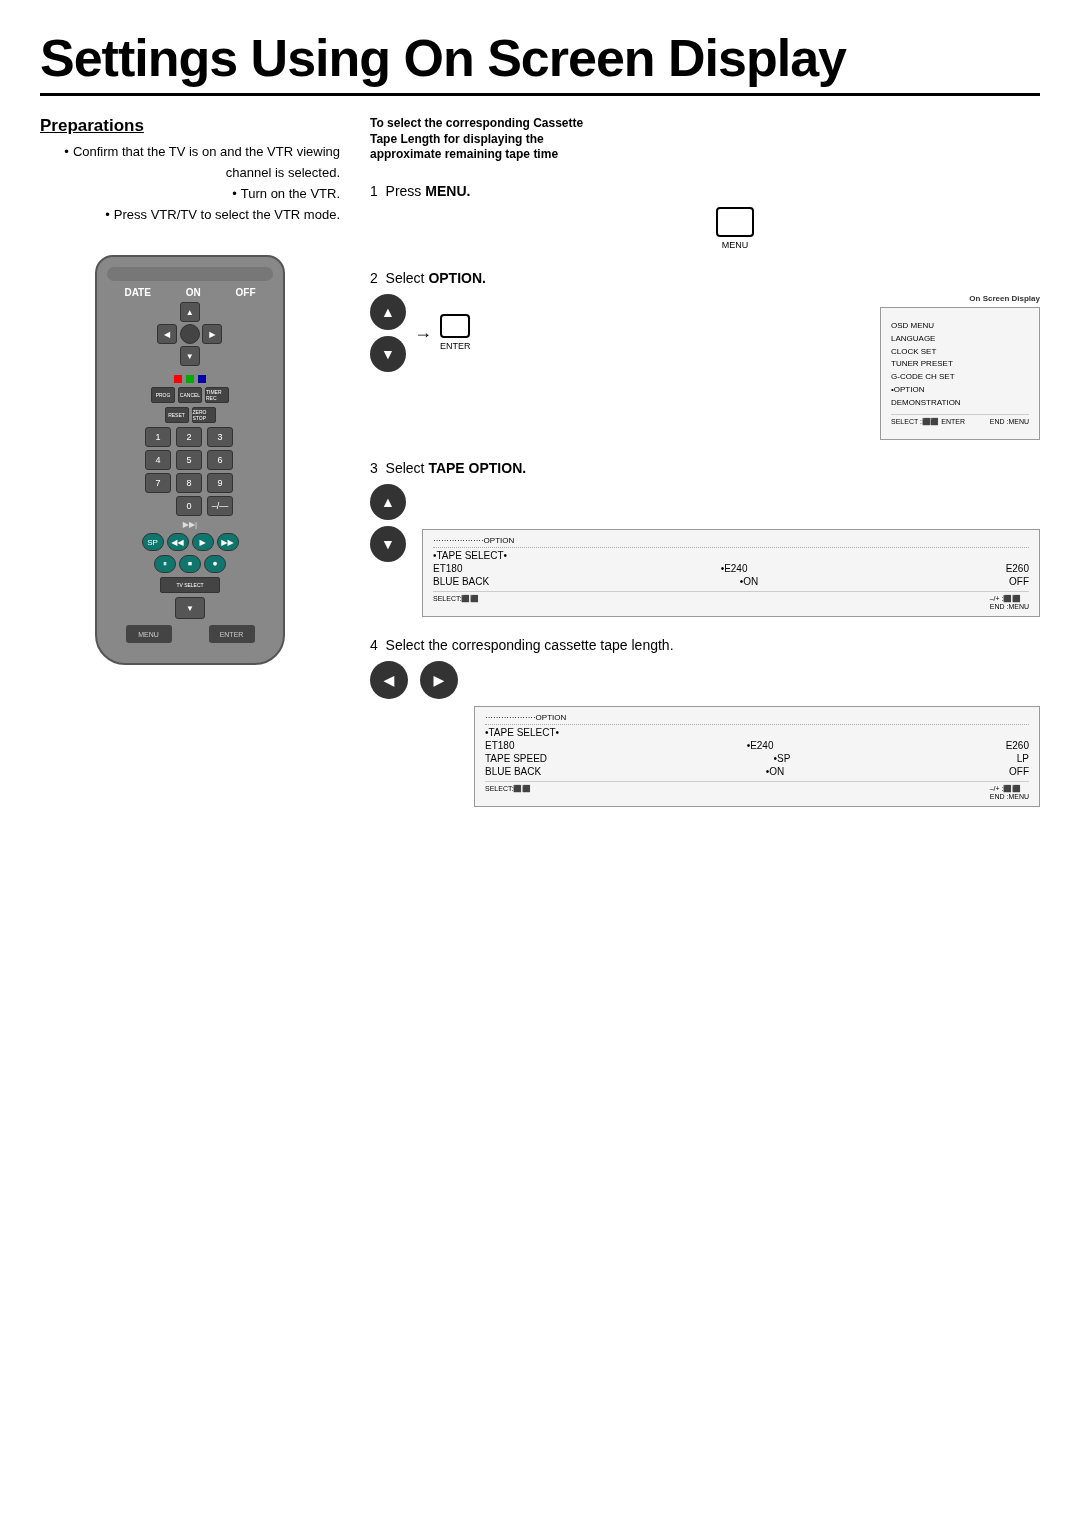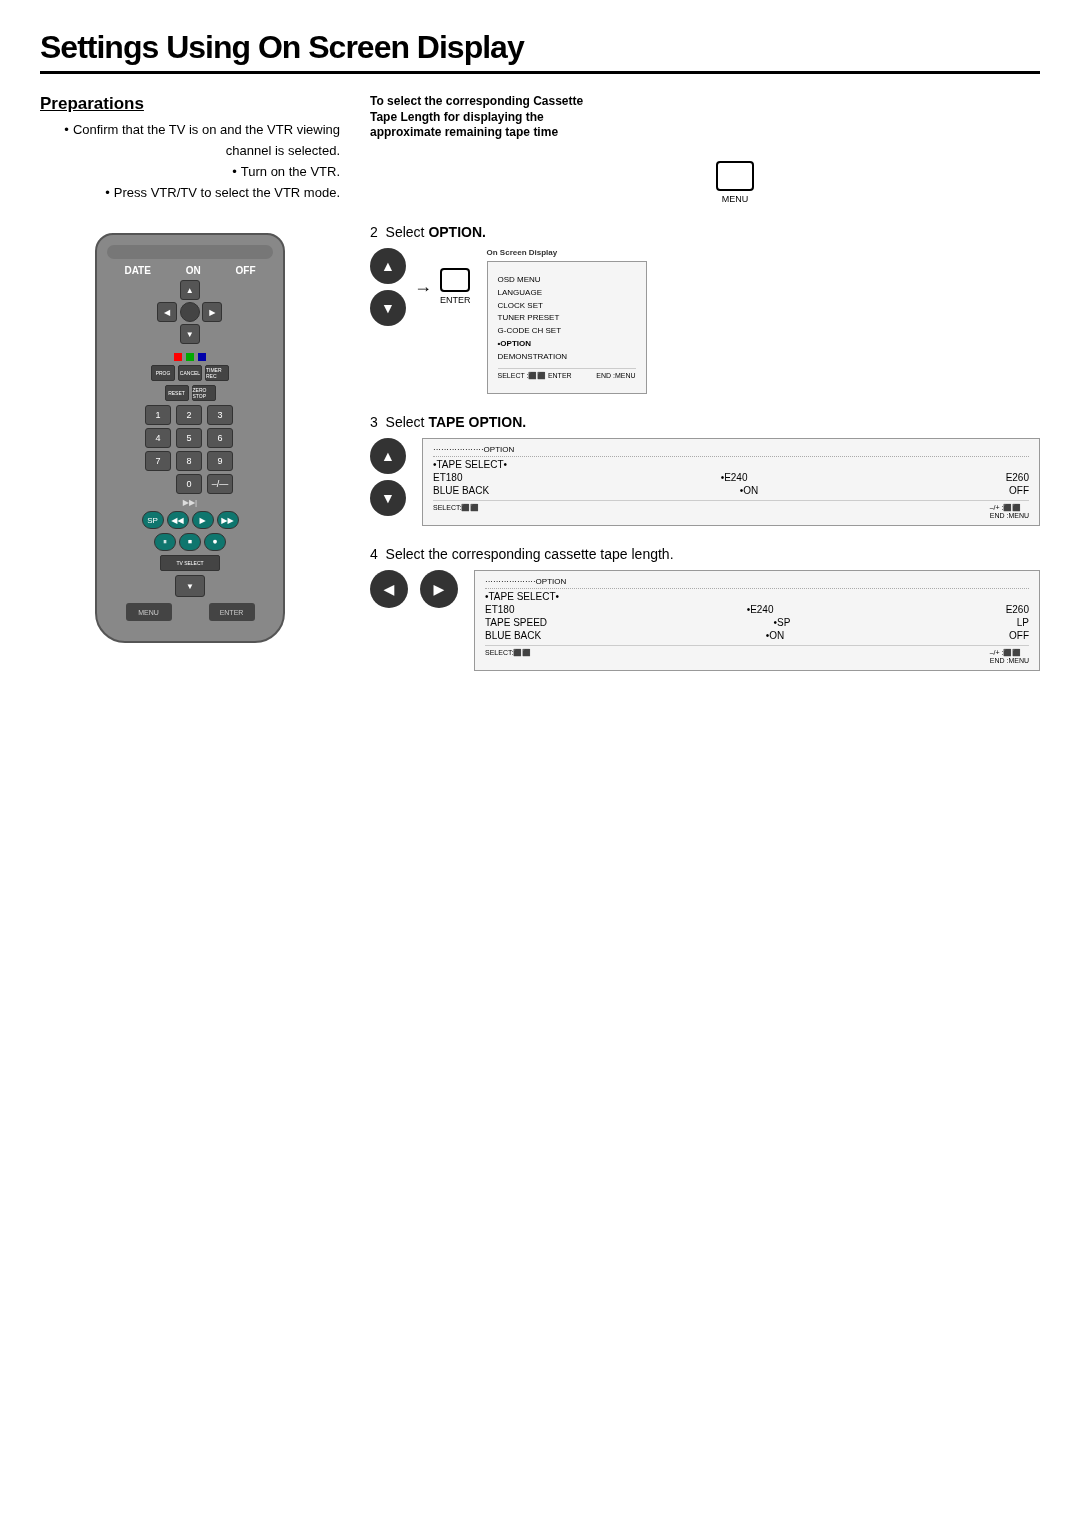--- a/index.html
+++ b/index.html
@@ -7,21 +7,21 @@
       background: #fff;
       font-family: Arial, Helvetica, sans-serif;
       width: 1080px;
       min-height: 1526px;
       color: #000;
       padding: 30px 40px;
     }
 
     
     .page-title {
-      font-size: 32px;
+      font-size: 52px;
       font-weight: 900;
       letter-spacing: -1px;
       margin-bottom: 6px;
       line-height: 1.1;
     }
     .title-underline {
       border-bottom: 3px solid #000;
       margin-bottom: 20px;
     }
 
@@ -264,36 +264,37 @@
       font-weight: bold;
       text-align: right;
       margin-bottom: 4px;
       color: #333;
     }
     .osd-menu-items {
       font-size: 8px;
       line-height: 1.6;
     }
     .osd-selected {
-      font-weight: bold;
+      font-weight: normal;
     }
     .osd-footer {
       font-size: 7px;
       margin-top: 4px;
       display: flex;
       justify-content: space-between;
       border-top: 1px solid #ccc;
       padding-top: 2px;
     }
     .osd-option-box {
       border: 1px solid #999;
       background: #f5f5f5;
       padding: 6px 10px;
       font-size: 9px;
       min-width: 185px;
+      margin-top: 45px;
     }
     .osd-option-header {
       font-size: 8px;
       margin-bottom: 2px;
       border-bottom: 1px dotted #aaa;
       padding-bottom: 2px;
     }
     .osd-option-row {
       display: flex;
       justify-content: space-between;
@@ -438,20 +439,24 @@
 
   <div class="right-col">
 
     <div class="section-heading">
       <span>To select the corresponding Cassette</span><br>
       <span>Tape Length for displaying the</span><br>
       <span>approximate remaining tape time</span>
     </div>
 
     <div class="step">
+      <div class="step-label">
+        <span>1</span>&nbsp;
+        <span>Press </span><strong>MENU.</strong>
+      </div>
       <div style="display:flex;justify-content:center;margin-left:60px;">
         <div class="menu-icon-box">
           <div class="menu-icon-rect"></div>
           <span>MENU</span>
         </div>
       </div>
     </div>
 
     <div class="step">
       <div class="step-label">
@@ -463,21 +468,21 @@
           <div class="arrow-icon-box">
             <div class="arrow-circle">▲</div>
             <div class="arrow-circle">▼</div>
           </div>
           <span class="right-arrow-small">→</span>
           <div class="menu-icon-box">
             <div class="menu-icon-rect" style="width:30px;height:24px;"></div>
             <span>ENTER</span>
           </div>
         </div>
-        <div style="flex:1;display:flex;flex-direction:column;align-items:flex-start;">
+        <div style="flex:1;display:flex;flex-direction:column;align-items:flex-end;">
           <div class="osd-title">On Screen Display</div>
           <div class="osd-box">
             <div class="osd-menu-items">
               <div>OSD MENU</div>
               <div>LANGUAGE</div>
               <div>CLOCK SET</div>
               <div>TUNER PRESET</div>
               <div>G-CODE CH SET</div>
               <div class="osd-selected">•OPTION</div>
               <div>DEMONSTRATION</div>

